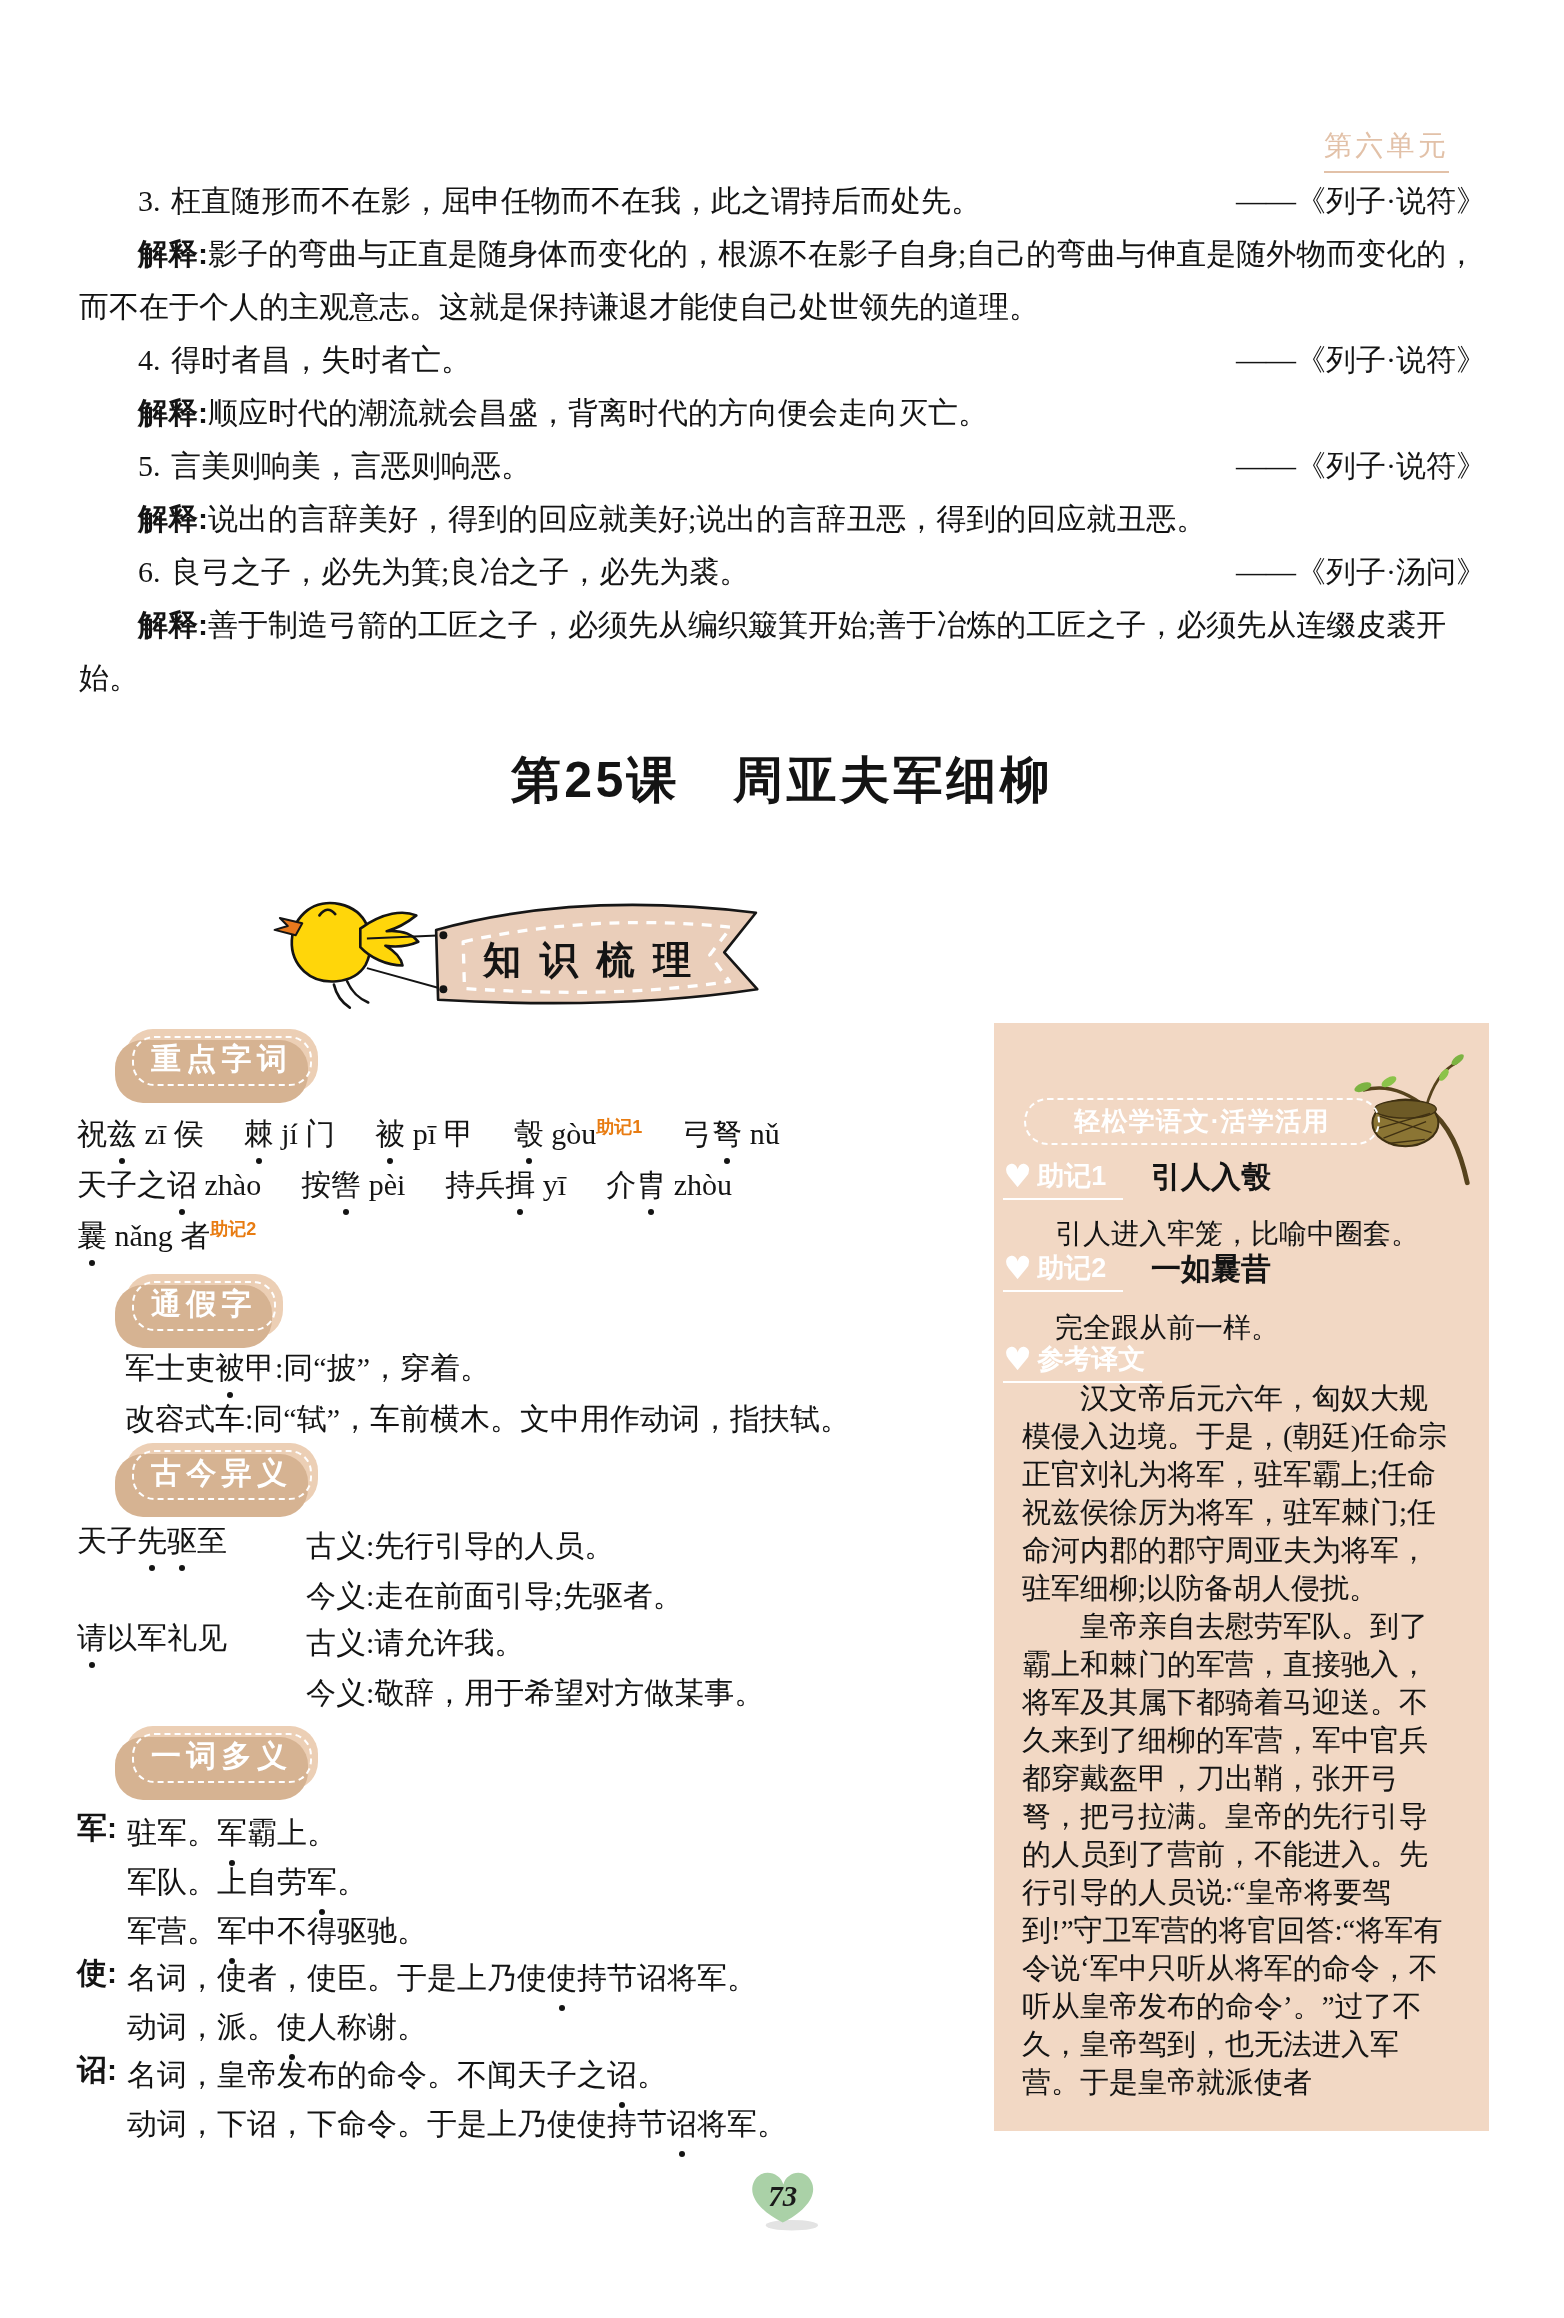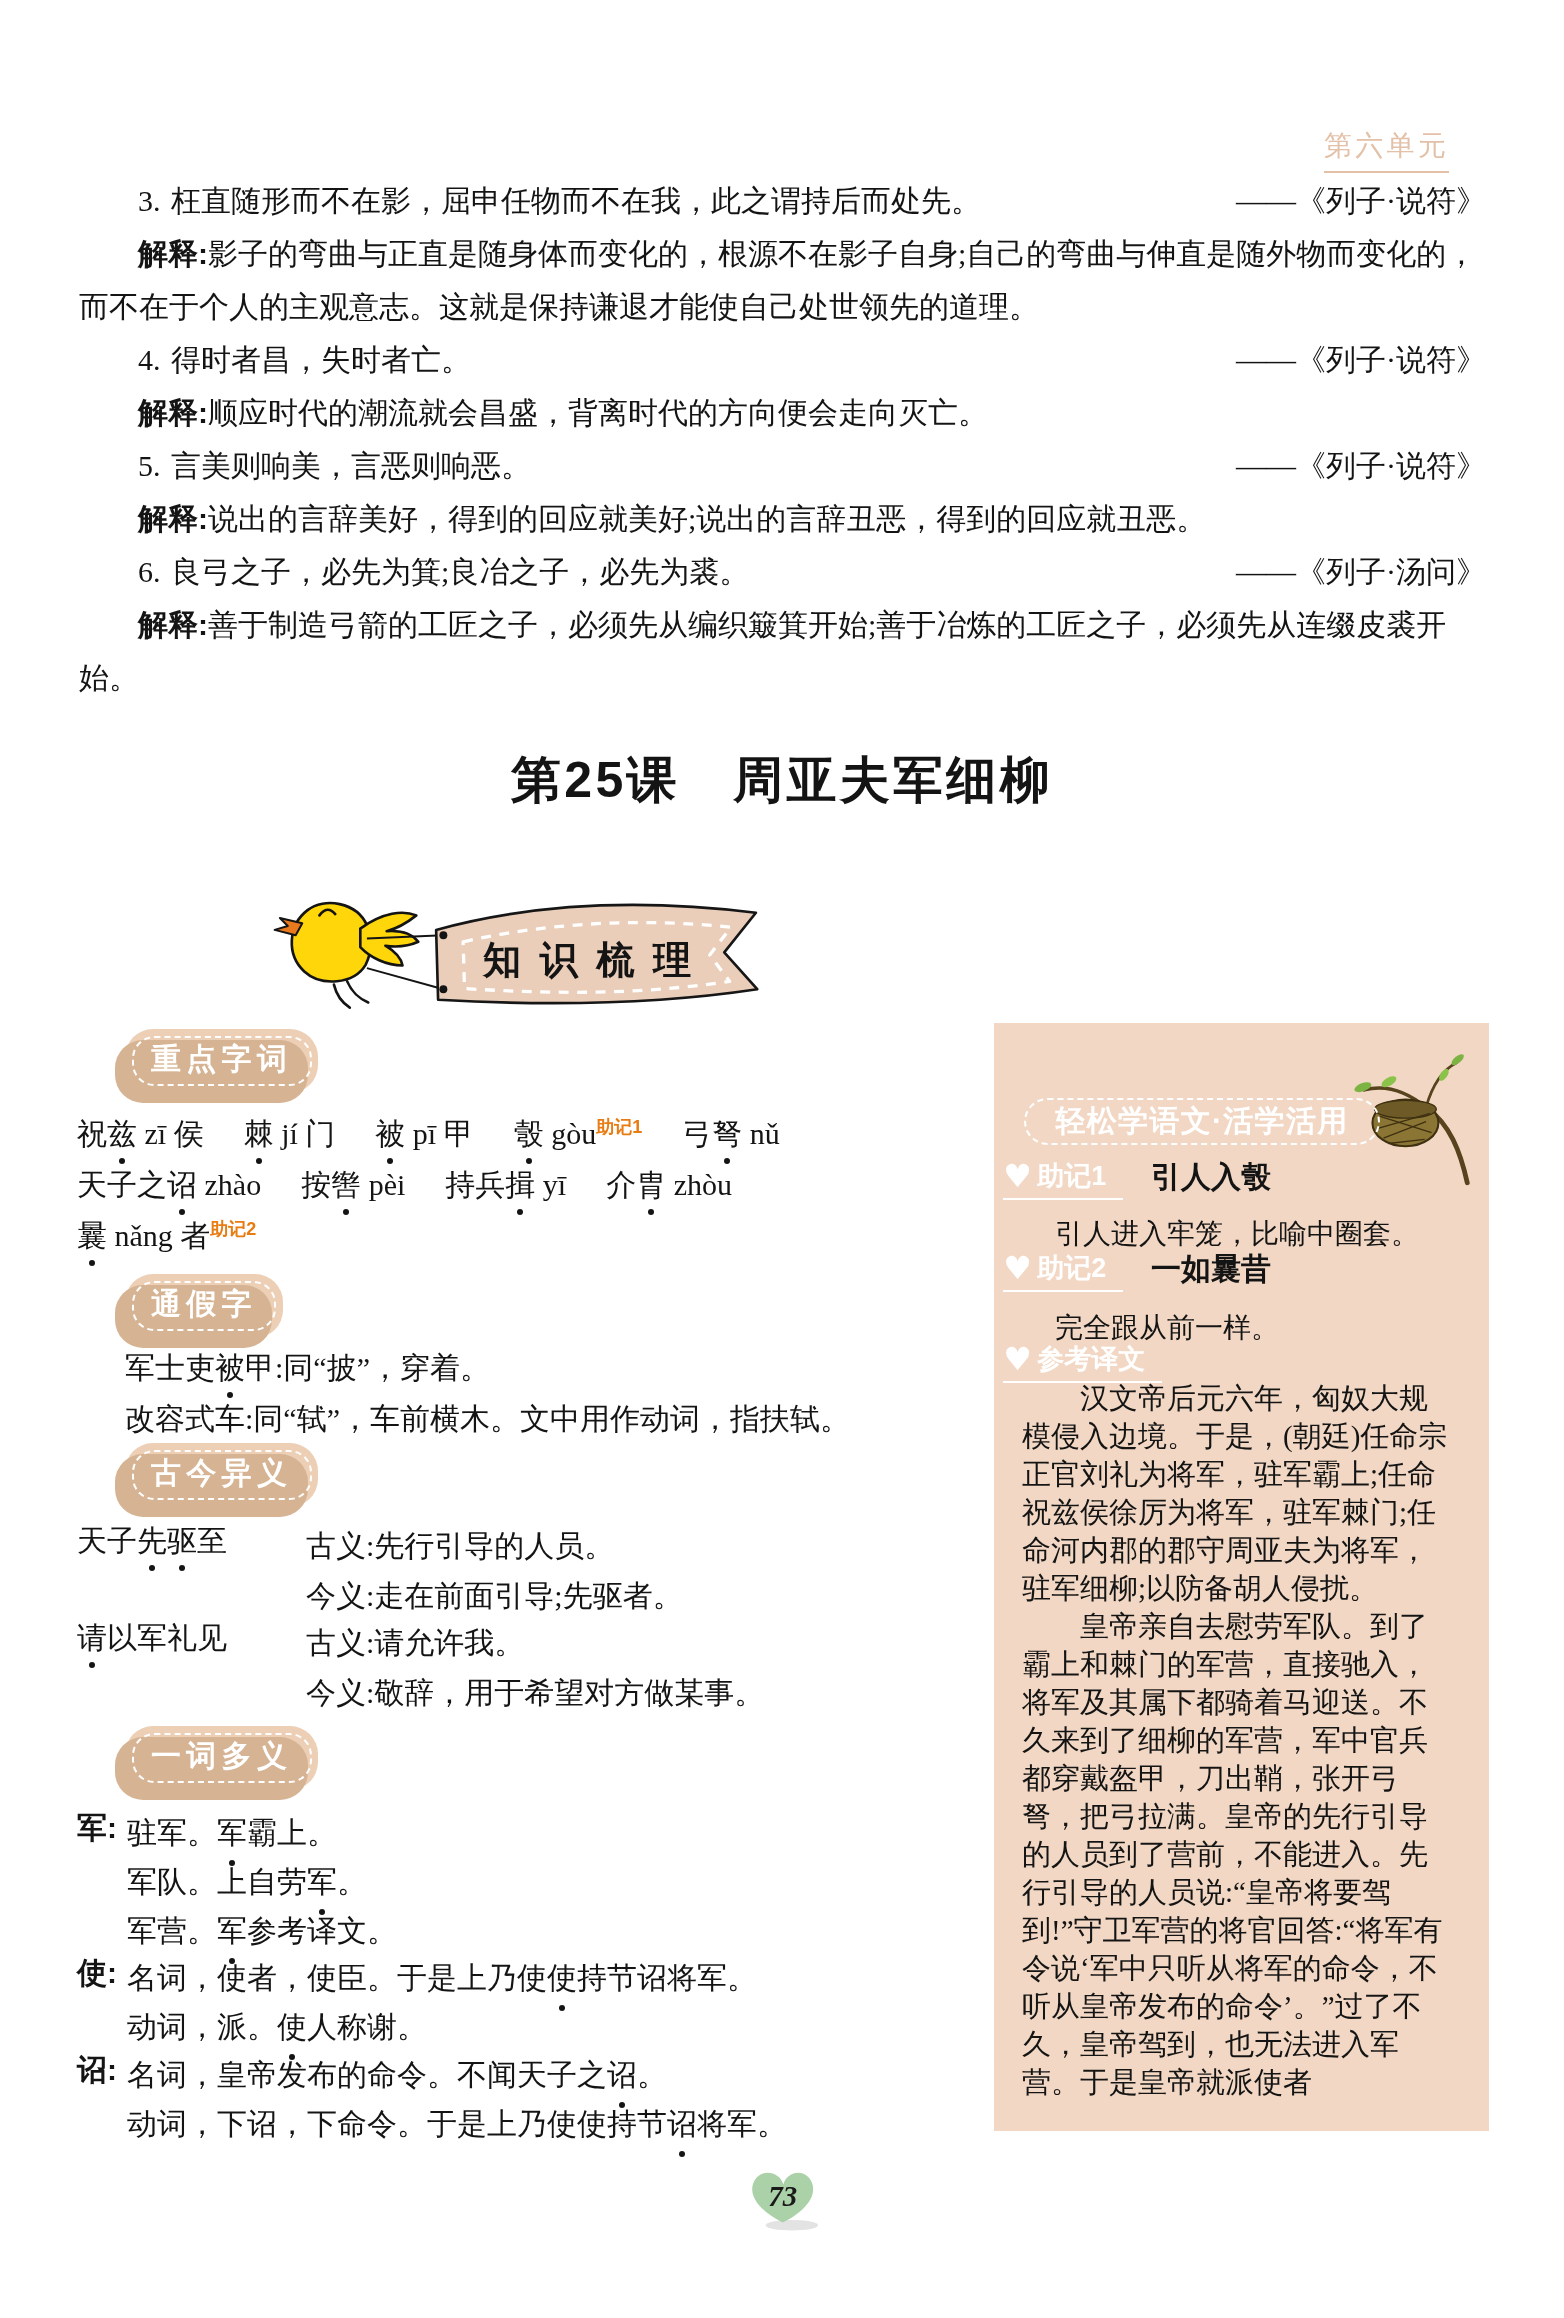--- a/index.html
+++ b/index.html
@@ -65,21 +65,21 @@
   
   .poly-row{position:absolute;left:77px;font-size:30px;padding-left:50px;}
   .poly-head{position:absolute;left:0;top:0;}
   .poly-line{line-height:49px;white-space:nowrap;}
   #poly-jun{top:1808px;} #poly-shi{top:1953px;} #poly-zhao{top:2050px;}
 
   
   .sidebar{position:absolute;left:994px;top:1023px;width:495px;height:1108px;background:#f2d8c4;}
   .nest-svg{position:absolute;left:329px;top:14.5px;width:158px;height:152px;}
   .sb-header{position:absolute;left:30px;top:75px;width:352px;height:43px;border:2px dashed #fff;
-             border-radius:30px;color:#fff;font-size:30px;font-weight:700;letter-spacing:1.3px;
+             border-radius:30px;color:#fff;font-size:26px;font-weight:700;letter-spacing:1.3px;
              display:flex;align-items:center;justify-content:center;
              font-family:"Liberation Sans","DejaVu Sans",sans-serif;}
   .mn-label{position:absolute;display:inline-flex;align-items:center;color:#fff;font-weight:700;
             font-size:27px;border-bottom:2.6px solid #fff;padding:0 17px 4px 0;
             font-family:"Liberation Sans","DejaVu Sans",sans-serif;}
   .heart-icon{font-size:32px;margin-right:5.3px;line-height:1;
               font-family:"DejaVu Sans","Liberation Sans",sans-serif;}
   .mn-term{position:absolute;left:157px;font-size:30px;font-weight:700;
            font-family:"Liberation Sans","DejaVu Sans",sans-serif;}
   .mn-desc{position:absolute;left:61px;font-size:28px;}
@@ -171,21 +171,21 @@
     <span class="gujin-defs">
       <div class="def">古义:请允许我。</div>
       <div class="def">今义:敬辞，用于希望对方做某事。</div>
     </span>
   </div>
 
   <div class="poly-row" id="poly-jun">
     <span class="poly-head hei">军:</span>
     <div class="poly-line"><span>驻军。</span><span class="seg-dot">军</span><span>霸上。</span></div>
     <div class="poly-line"><span>军队。上自劳</span><span class="seg-dot">军</span><span>。</span></div>
-    <div class="poly-line"><span>军营。</span><span class="seg-dot">军</span><span>参考译文。</span></div>
+    <div class="poly-line"><span>军营。</span><span class="seg-dot">军</span><span>中不得驱驰。</span></div>
   </div>
   <div class="poly-row" id="poly-shi">
     <span class="poly-head hei">使:</span>
     <div class="poly-line"><span>名词，使者，使臣。于是上乃使</span><span class="seg-dot">使</span><span>持节诏将军。</span></div>
     <div class="poly-line"><span>动词，派。</span><span class="seg-dot">使</span><span>人称谢。</span></div>
   </div>
   <div class="poly-row" id="poly-zhao">
     <span class="poly-head hei">诏:</span>
     <div class="poly-line"><span>名词，皇帝发布的命令。不闻天子之</span><span class="seg-dot">诏</span><span>。</span></div>
     <div class="poly-line"><span>动词，下诏，下命令。于是上乃使使持节</span><span class="seg-dot">诏</span><span>将军。</span></div>

